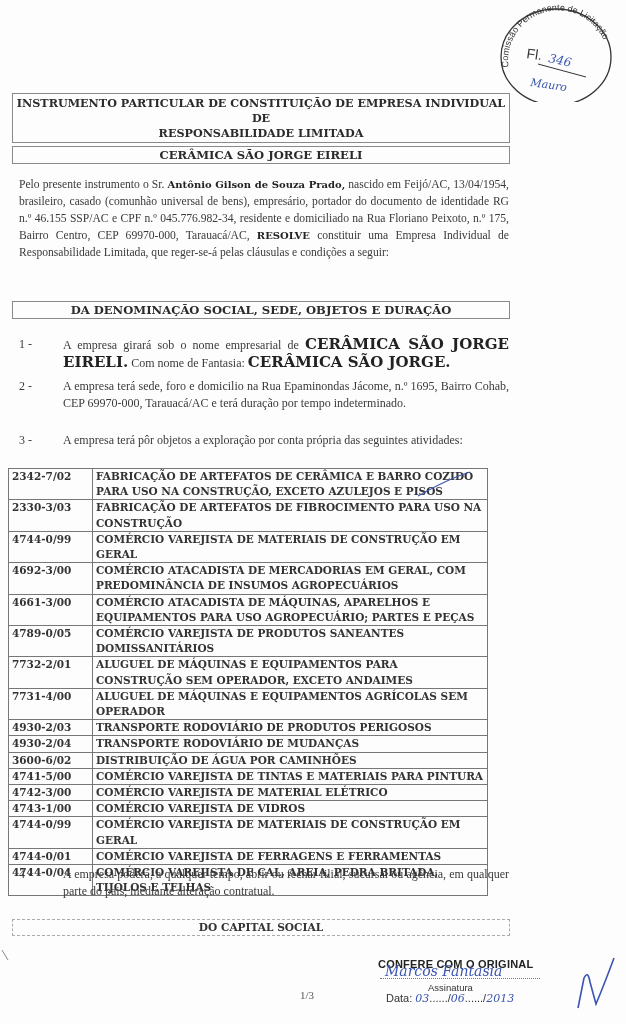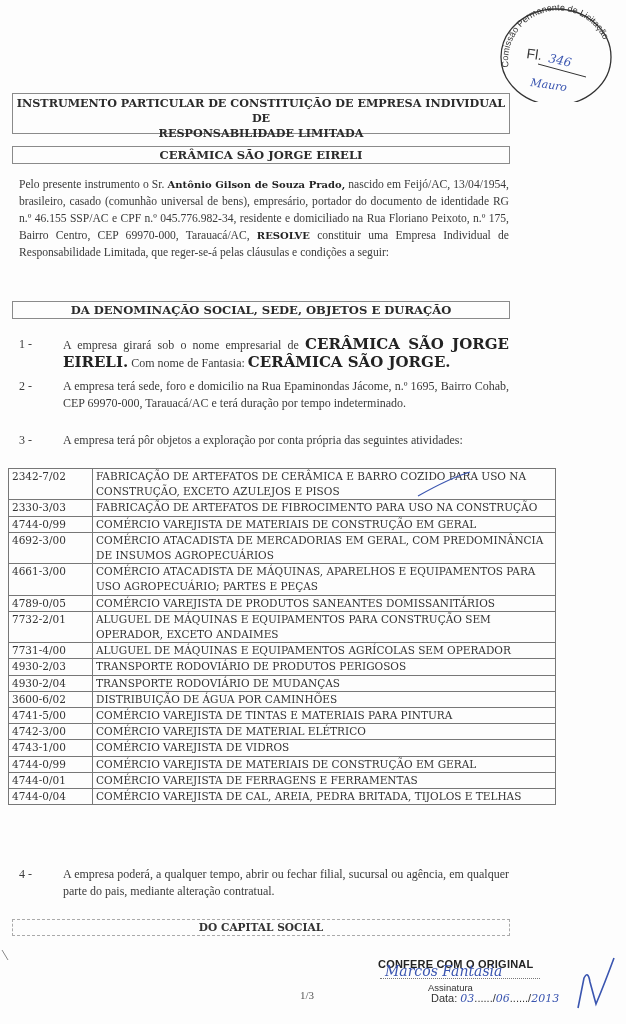--- a/index.html
+++ b/index.html
@@ -8,21 +8,21 @@
     font-family: "DejaVu Serif", serif; color: #2a2a2a;
   }
   .stamp {
     position: absolute; left: 490px; top: 2px; width: 126px; height: 100px;
   }
   .box {
     position: absolute; left: 12px; width: 498px; border: 1px solid #8a8a8a;
     text-align: center; font-weight: bold; font-size: 11.2px; color: #2b2b2b;
     box-sizing: border-box;
   }
-  .box1 { top: 93px; height: 41px; padding-top: 2px; line-height: 15px; }
+  .box1 { top: 93px; height: 50px; padding-top: 2px; line-height: 15px; }
   .box2 { top: 146px; height: 18px; line-height: 16px; font-size: 11.6px; }
   .box3 { top: 301px; height: 18px; line-height: 16px; font-size: 11.6px; }
   .box4 { top: 919px; height: 17px; line-height: 15px; font-size: 10.6px; border-style: dashed; border-color:#aaa; color:#333; }
   .para {
     position: absolute; left: 19px; width: 490px; top: 176px;
     font-size: 11.6px; line-height: 17px; text-align: justify; color: #3a3a3a;
     font-family: "Liberation Serif", serif;
   }
   .para b { color:#222; font-family: "DejaVu Serif", serif; font-size: 10px; }
   .clause {
@@ -30,39 +30,39 @@
     font-family: "Liberation Serif", serif; font-size: 12px; line-height: 17px; color: #3a3a3a;
   }
   .clause .num { position: absolute; left: 0; top: 0; width: 40px; }
   .clause .txt { margin-left: 44px; text-align: justify; }
   .clause b { font-family: "DejaVu Serif", serif; font-size: 15px; color:#222; }
   .c1 { top: 336px; }
   .c2 { top: 378px; }
   .c3 { top: 432px; }
   .c4 { top: 866px; }
   table.cnae {
-    position: absolute; left: 8px; top: 468px; width: 548px; border-collapse: collapse;
-    font-family: "DejaVu Serif", serif; font-size: 10.5px; font-weight: normal; color: #333;
+    position: absolute; left: 8px; top: 468px; width: 480px; border-collapse: collapse;
+    font-family: "DejaVu Serif", serif; font-size: 10.5px; font-weight: bold; color: #333;
   }
   table.cnae td {
     border: 1px solid #777; padding: 0 3px; line-height: 15.2px; vertical-align: top;
   }
   table.cnae td.code { width: 77px; white-space: nowrap; }
   .footer-page {
     position: absolute; left: 300px; top: 989px; font-family: Liberation Serif, serif; font-size: 11px; color:#555;
   }
   .confere {
     position: absolute; left: 378px; top: 958px; font-family: "Liberation Sans", sans-serif;
     font-size: 11px; font-weight: bold; color: #222; letter-spacing: 0.2px;
   }
   .assin {
     position: absolute; left: 428px; top: 982px; font-family: "Liberation Sans", sans-serif; font-size: 9.5px; color:#333;
   }
   .data-line {
-    position: absolute; left: 386px; top: 992px; font-family: "Liberation Sans", sans-serif; font-size: 11px; color:#333;margin-left:45px;
+    position: absolute; left: 386px; top: 992px; font-family: "Liberation Sans", sans-serif; font-size: 11px; color:#333;
   }
   .hand { color: #3a55b0; font-family: "DejaVu Serif", serif; font-style: italic; }
   .sig-line { position:absolute; left:380px; top:978px; width:160px; border-top:1px dotted #777; }
   .sig-script { position:absolute; left:385px; top:963px; font-style: italic; color:#3a55b0; font-size:14px; font-family:"DejaVu Serif", serif; }
   .overlay { position:absolute; left:0; top:0; pointer-events:none; }
 </style>
 </head>
 <body>
 
 <div class="stamp">

